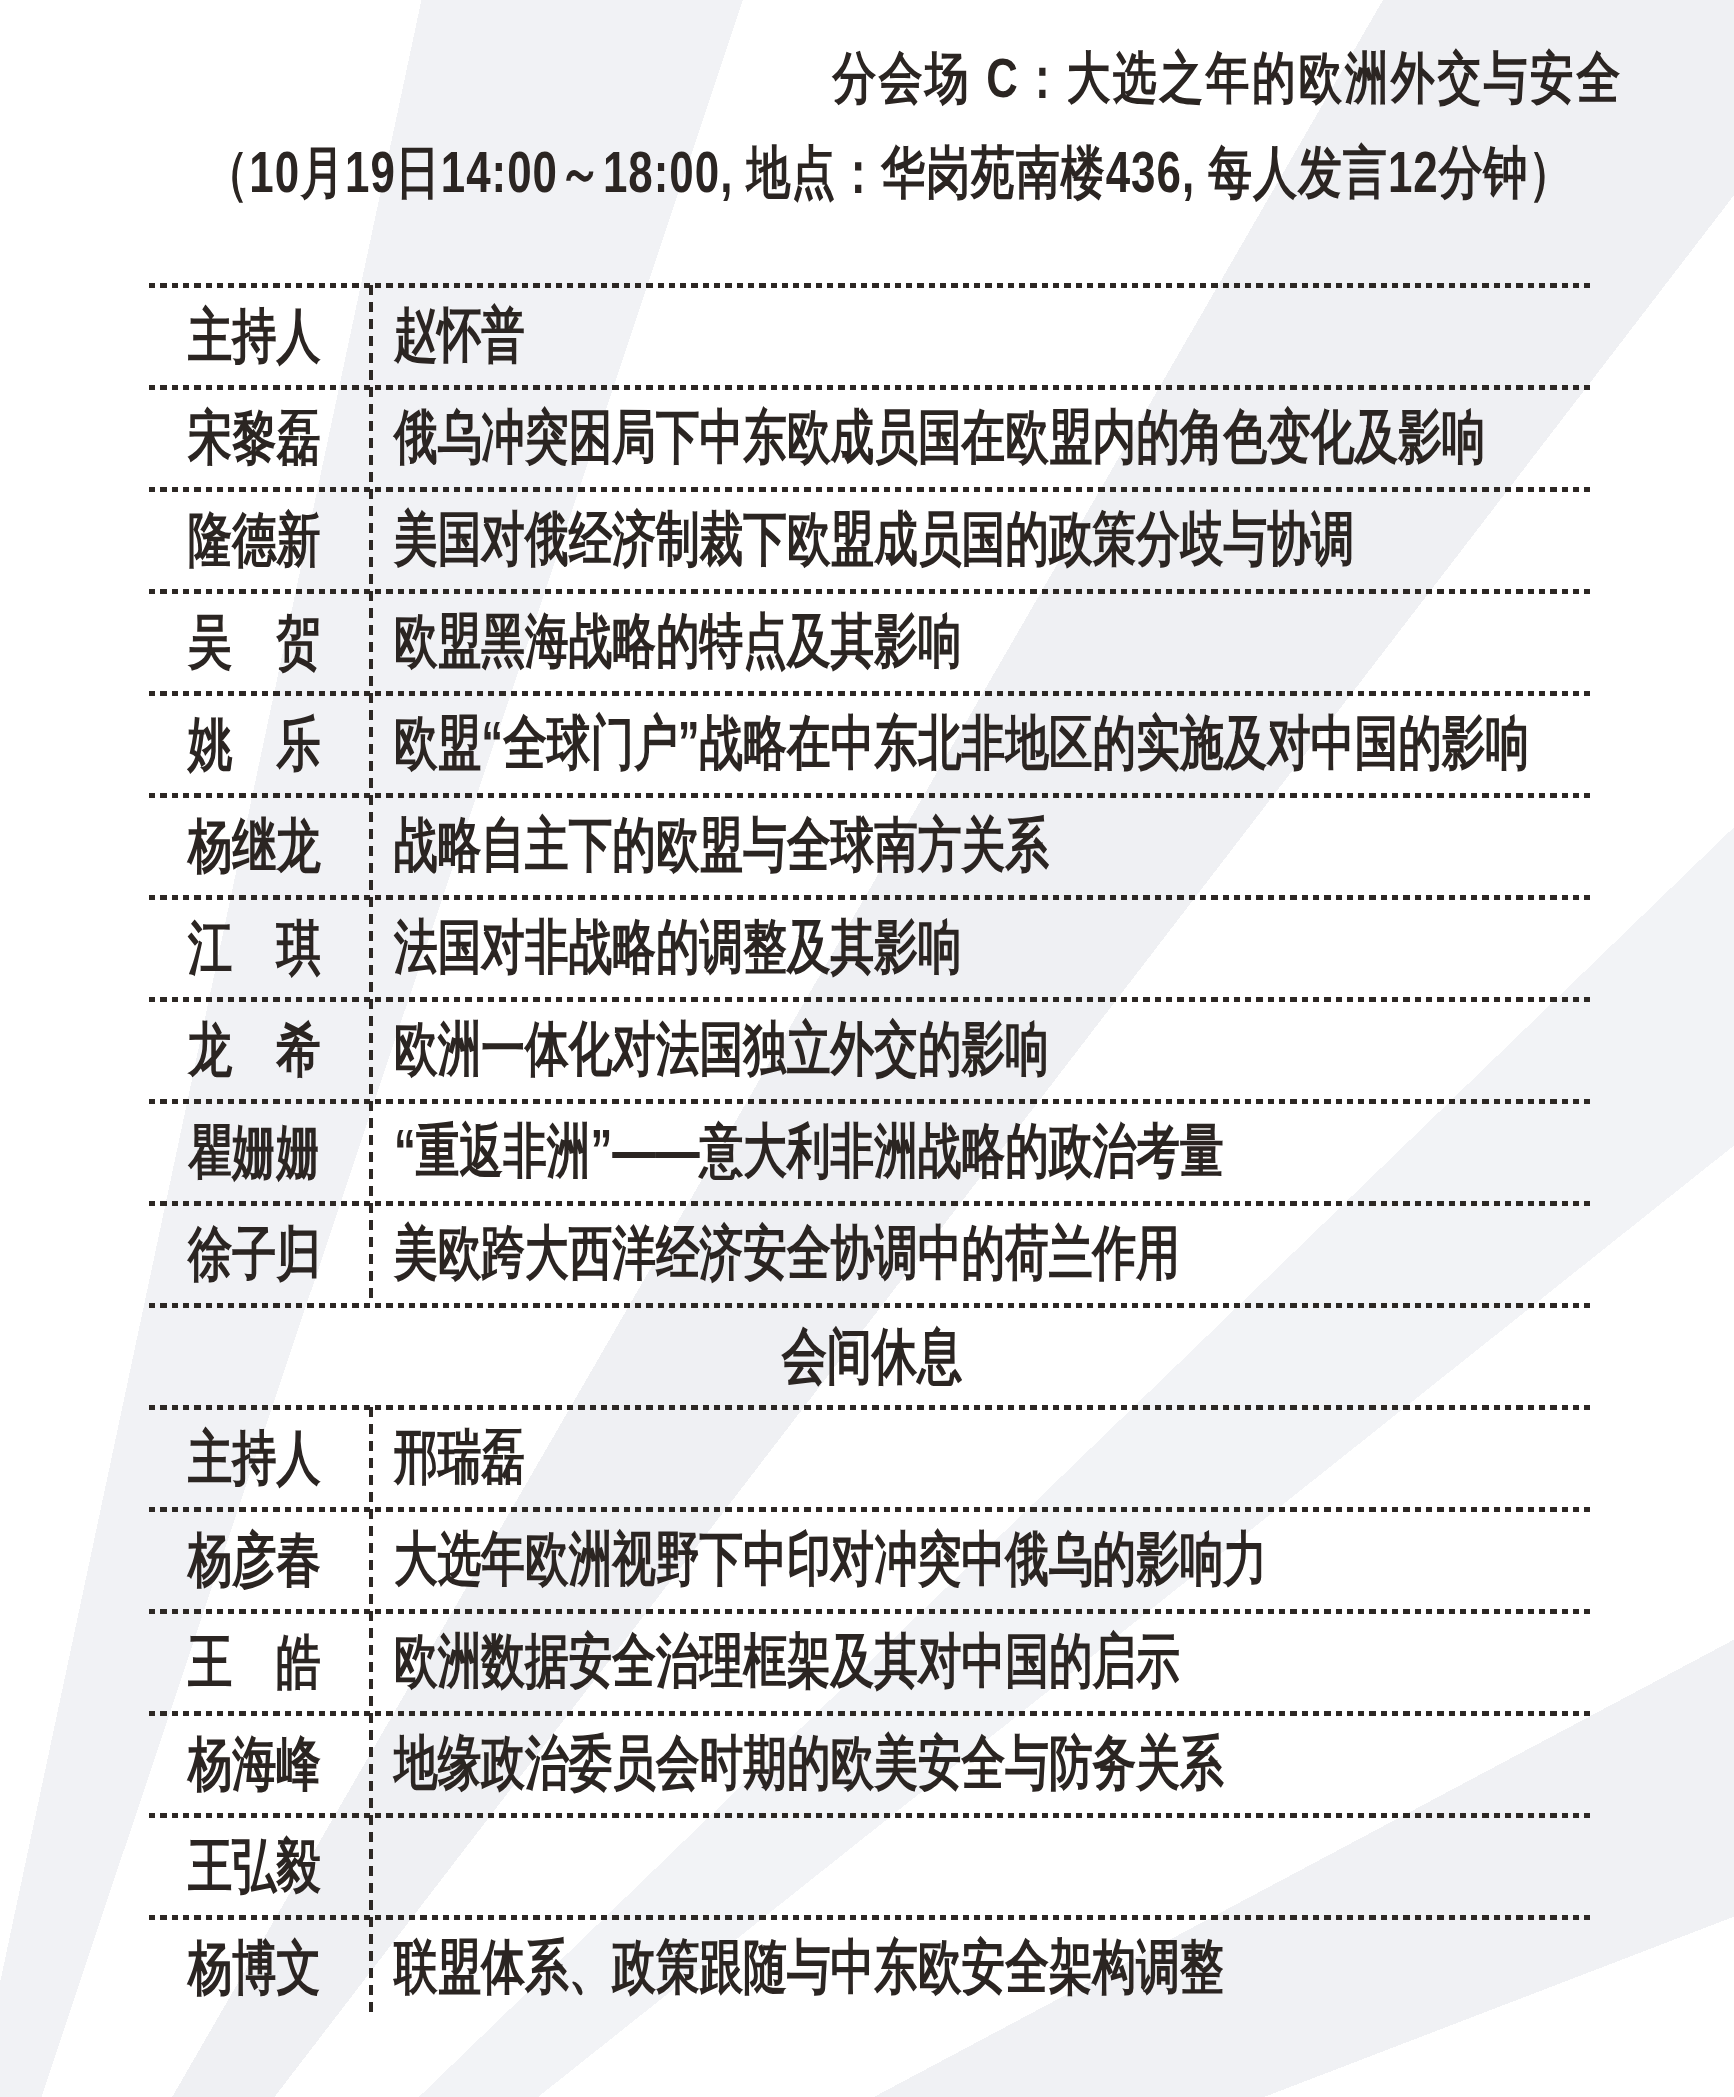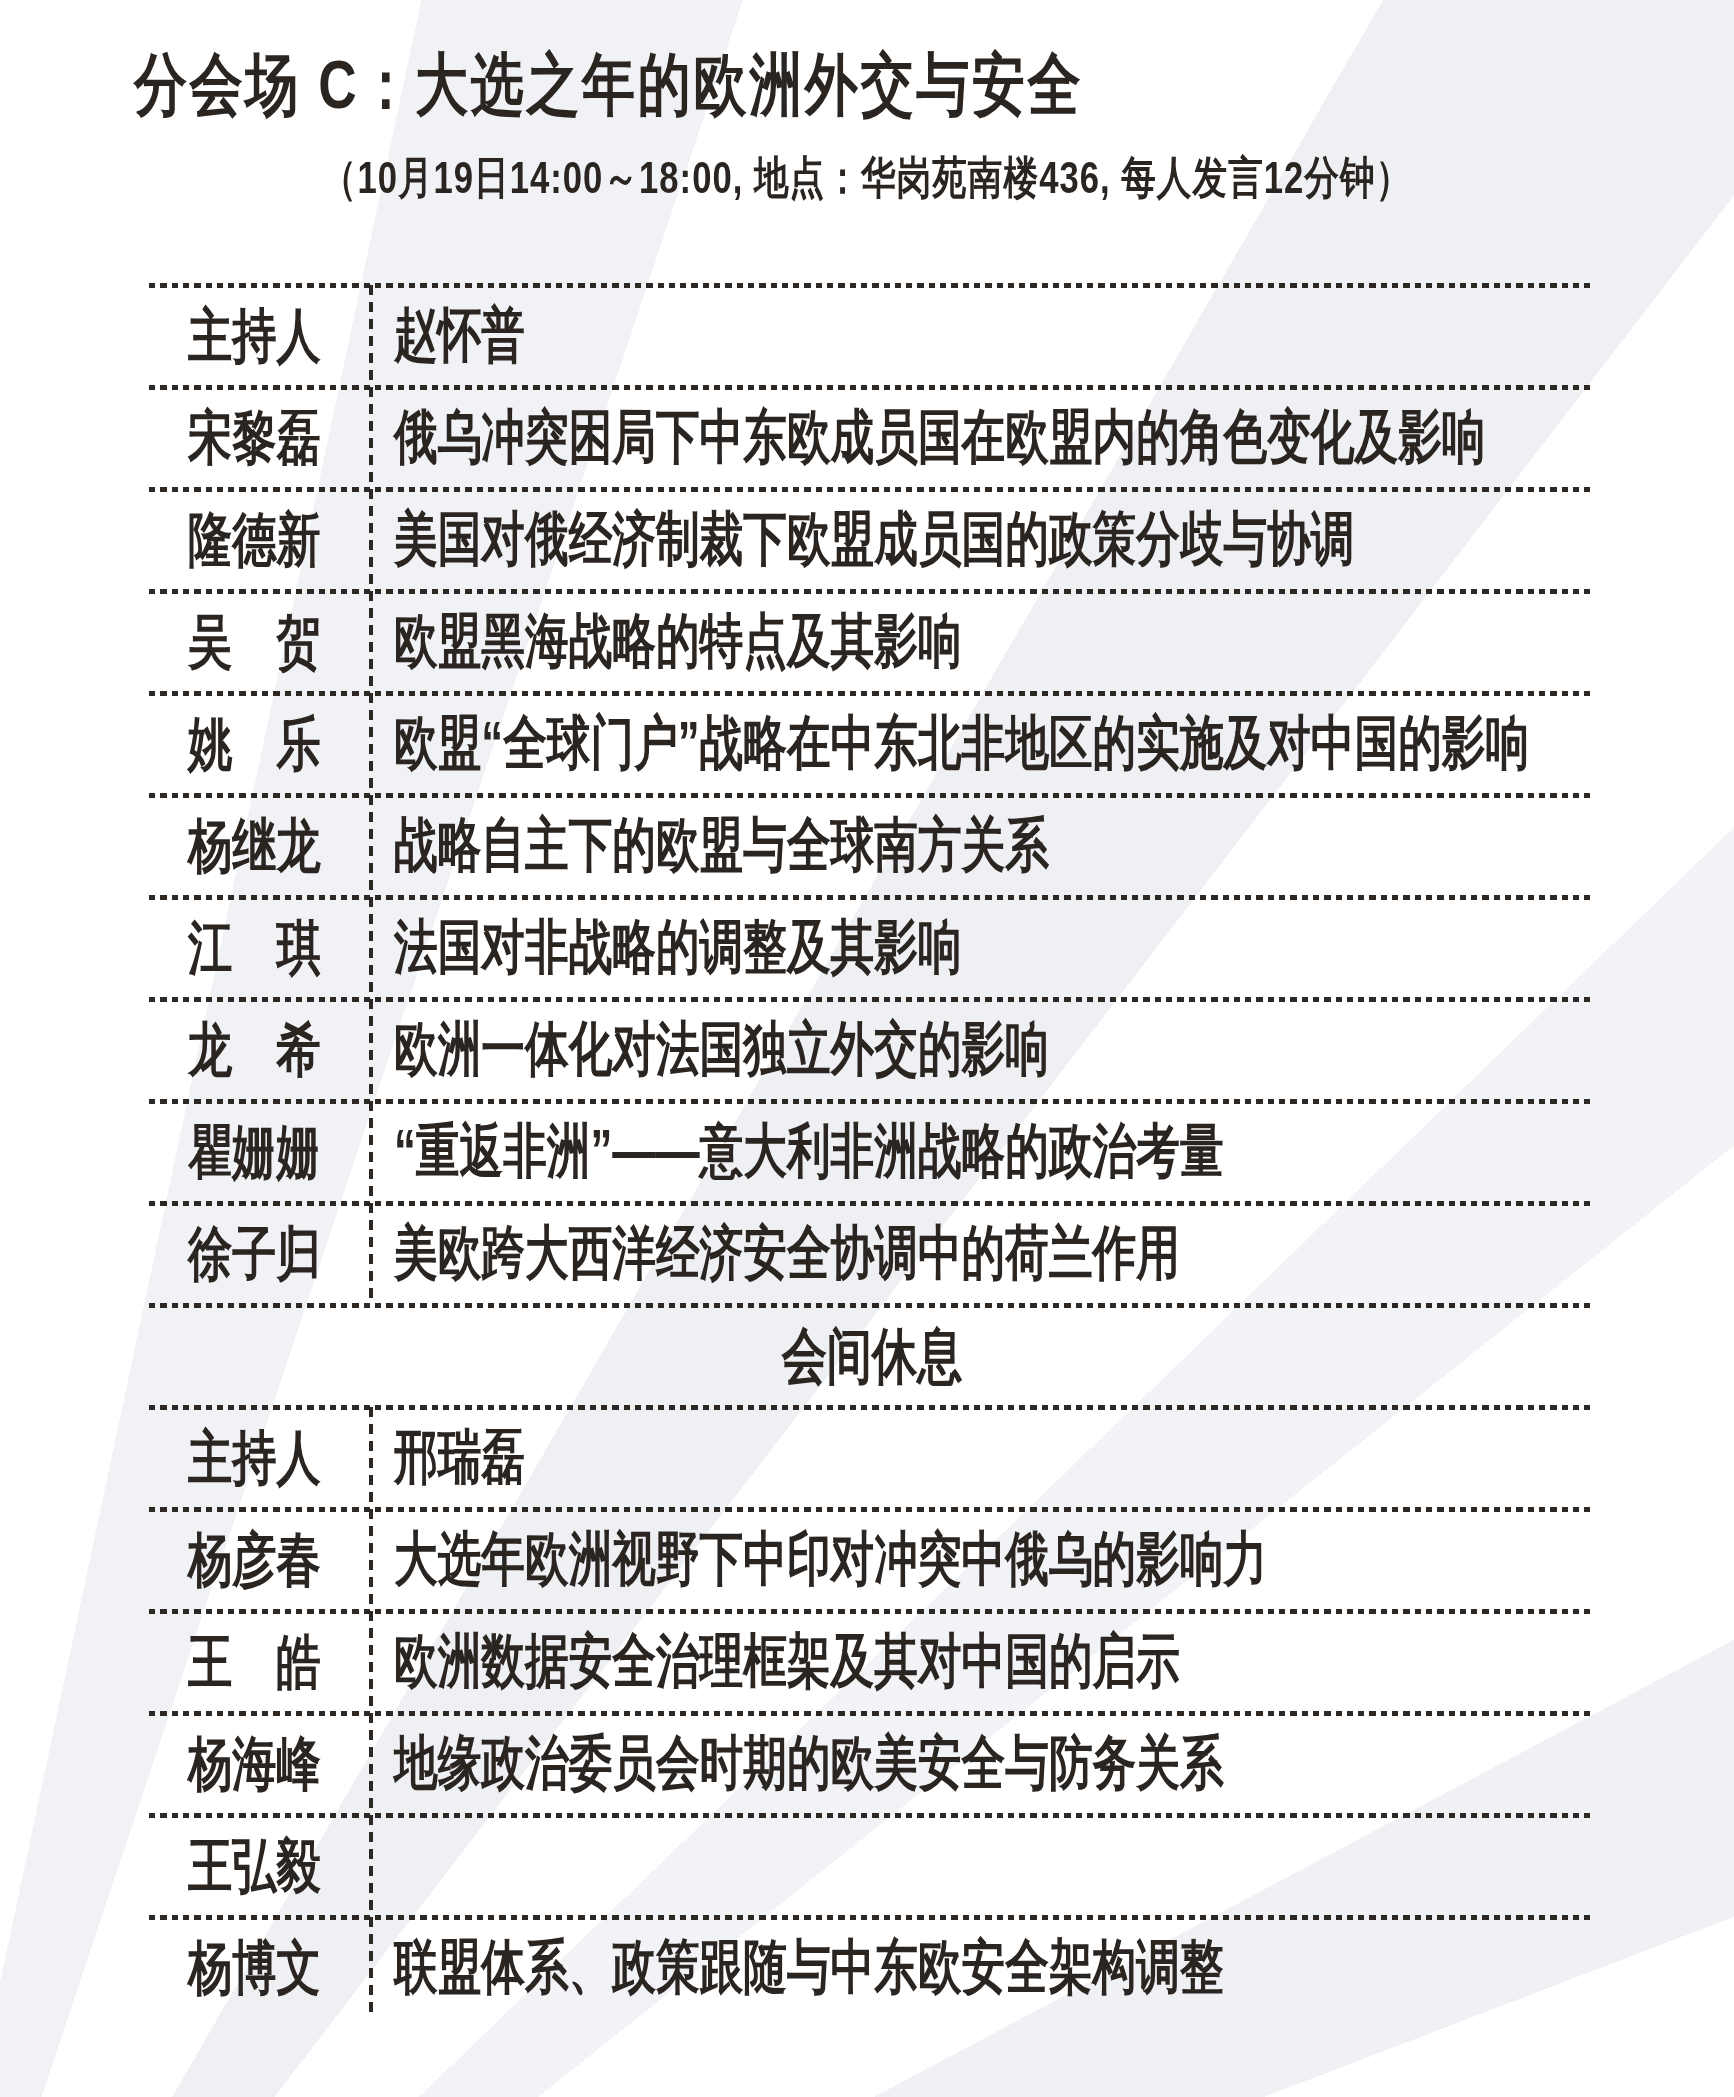--- a/index.html
+++ b/index.html
@@ -20,28 +20,28 @@
       #ffffff 0deg 12deg,  #f1f2f5 12deg 18.5deg,
       #ffffff 18.5deg 30deg, #eff0f3 30deg 37.5deg,
       #ffffff 37.5deg 46deg, #f2f3f6 46deg 51.5deg,
       #ffffff 51.5deg 62deg, #f0f1f4 62deg 69deg,
       #ffffff 69deg 360deg);
   }
   .content { position:relative; z-index:1; }
 
   
   .page-title {
-    padding-top:49px; text-align:left;
-    font-size:68px; font-weight:900; letter-spacing:3.4px;
+    padding-top:49px; text-align:right;
+    font-size:56px; font-weight:900; letter-spacing:3.4px;
     line-height:1.05; white-space:nowrap;
   }
   .page-title > span { display:inline-block; transform:scaleX(0.78); transform-origin:center; }
   .page-subtitle {
     margin-top:33px; text-align:center;
-    font-size:45px; font-weight:700; letter-spacing:1.3px;
+    font-size:57px; font-weight:700; letter-spacing:1.3px;
     line-height:1.1; white-space:nowrap;
   }
   .page-subtitle > span { display:inline-block; transform:scaleX(0.77); transform-origin:center; }
 
   
   .agenda {
     position:absolute; left:149px; top:285px; width:1445px; height:2047px;
   }
   .row {
     position:relative; height:102px; display:flex; align-items:center;

